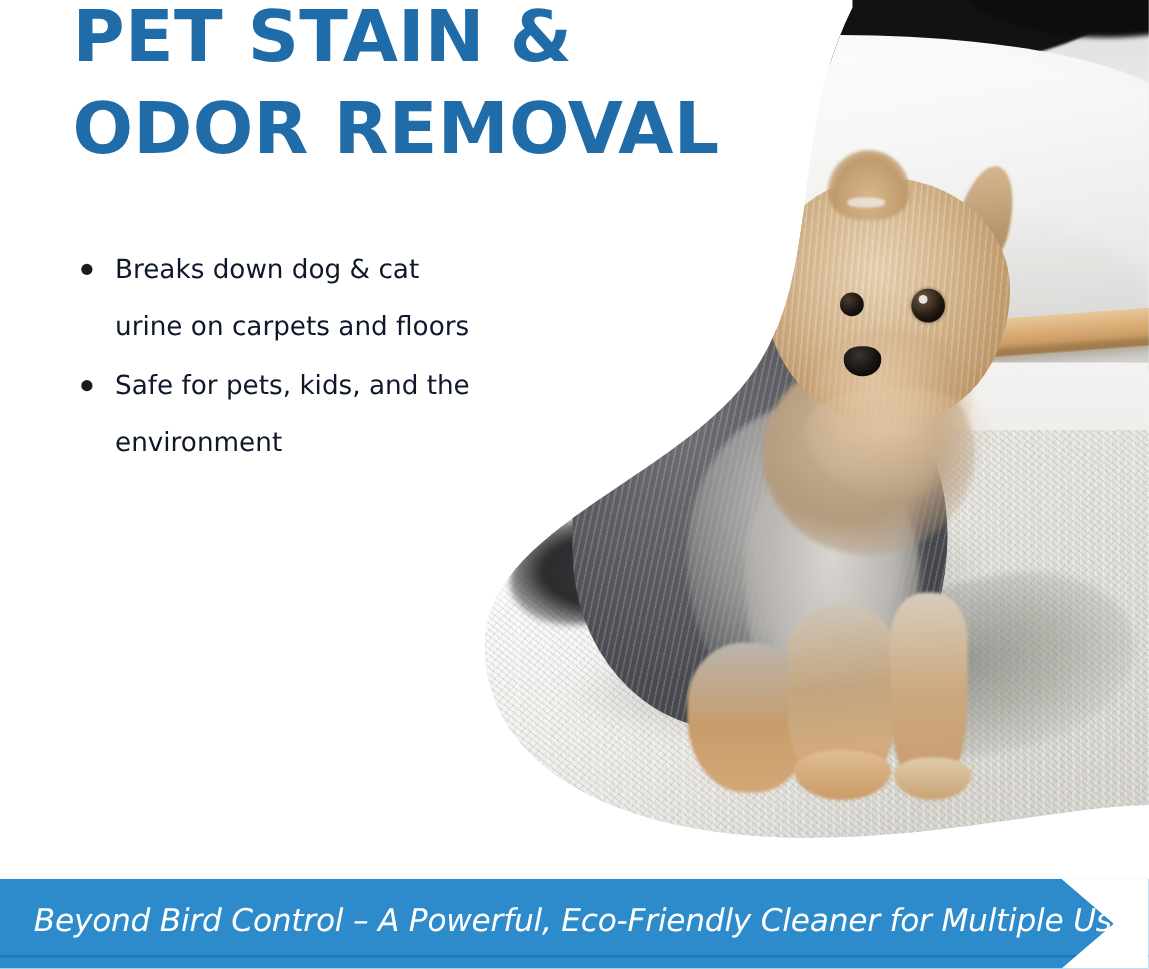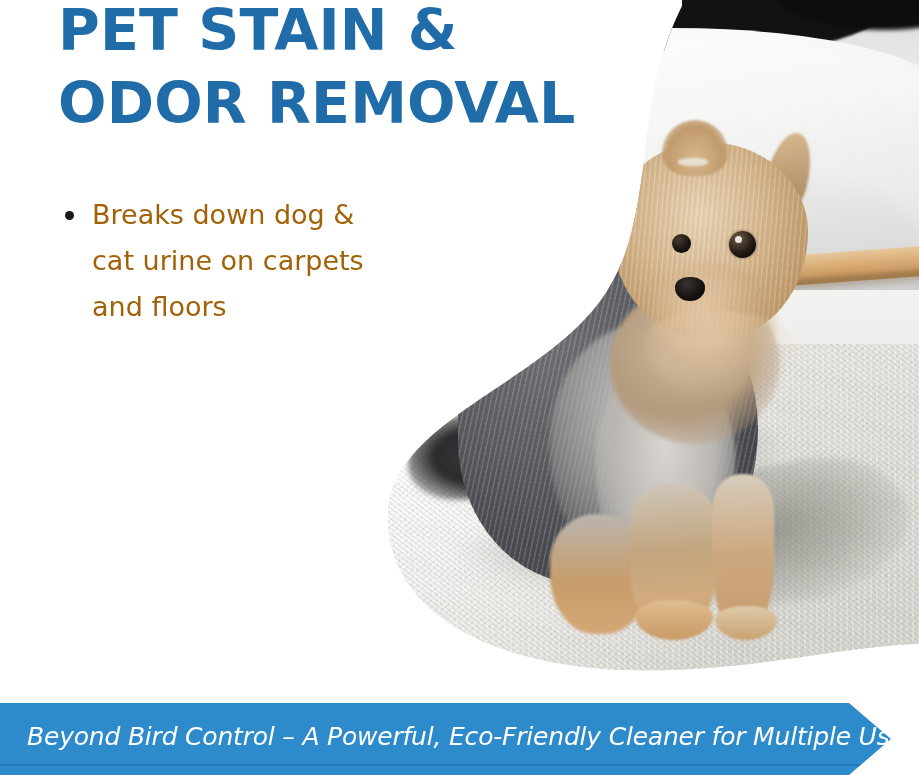--- a/index.html
+++ b/index.html
@@ -335,23 +335,23 @@
     top: 192px;
     width: 330px;
     margin: 0;
     padding: 0;
     list-style: none;
   }
   #bullets li {
     position: relative;
     padding-left: 34px;
     margin: 0 0 1px 0;
-    color: #a16207;
+    color: #0f172a;
     font-family: "DejaVu Sans", sans-serif;
-    font-size: 27px;
+    font-size: 21px;
     line-height: 46px;
     font-weight: 400;
   }
   #bullets li .dot {
     position: absolute;
     left: 7px;
     top: 19px;
     width: 9px;
     height: 9px;
     background: #1b1b1b;
@@ -453,18 +453,22 @@
 </div>
 
 <div id="headline">PET STAIN &amp;
 ODOR REMOVAL</div>
 
 <ul id="bullets">
   <li>
     <span class="dot"></span>
     <span>Breaks down dog &amp; cat urine on carpets and floors</span>
   </li>
+  <li>
+    <span class="dot"></span>
+    <span>Safe for pets, kids, and the environment</span>
+  </li>
 </ul>
 
 <div id="ribbon"></div>
 <div id="ribbon-underline"></div>
 <div id="ribbon-notch"></div>
 <div id="ribbon-text">Beyond Bird Control – A Powerful, Eco-Friendly Cleaner for Multiple Uses!</div>
 
 </body></html>

